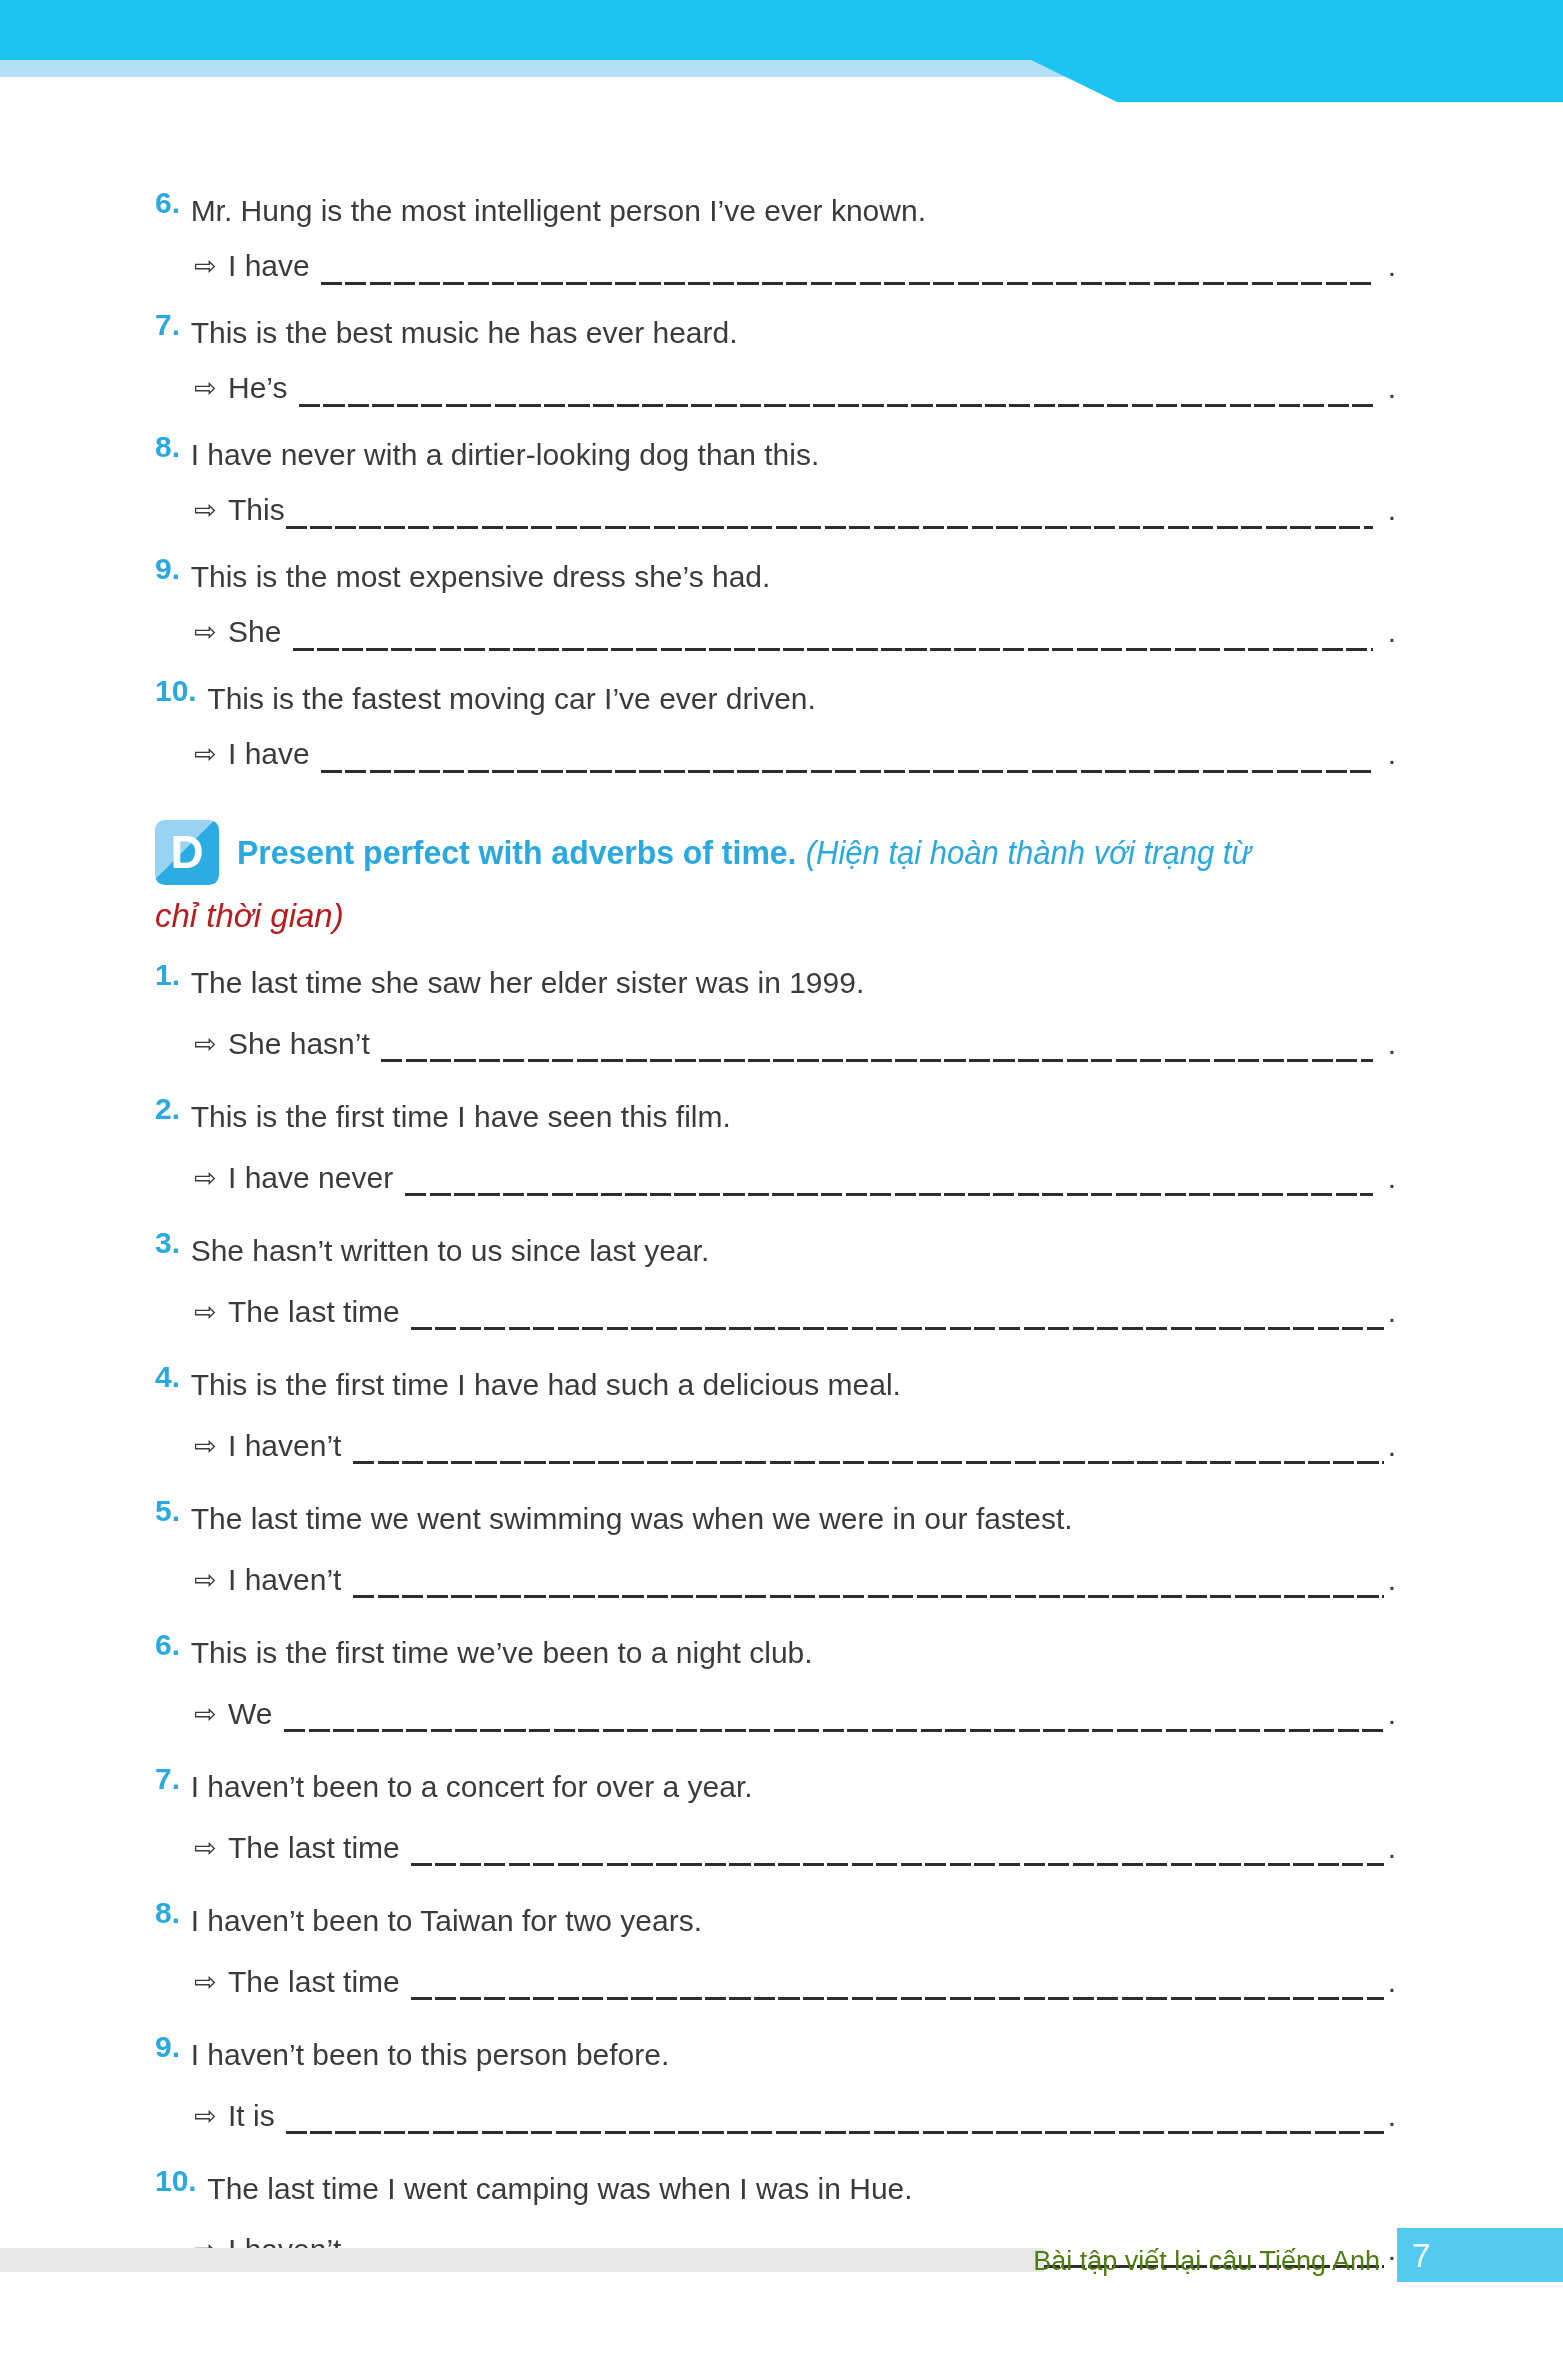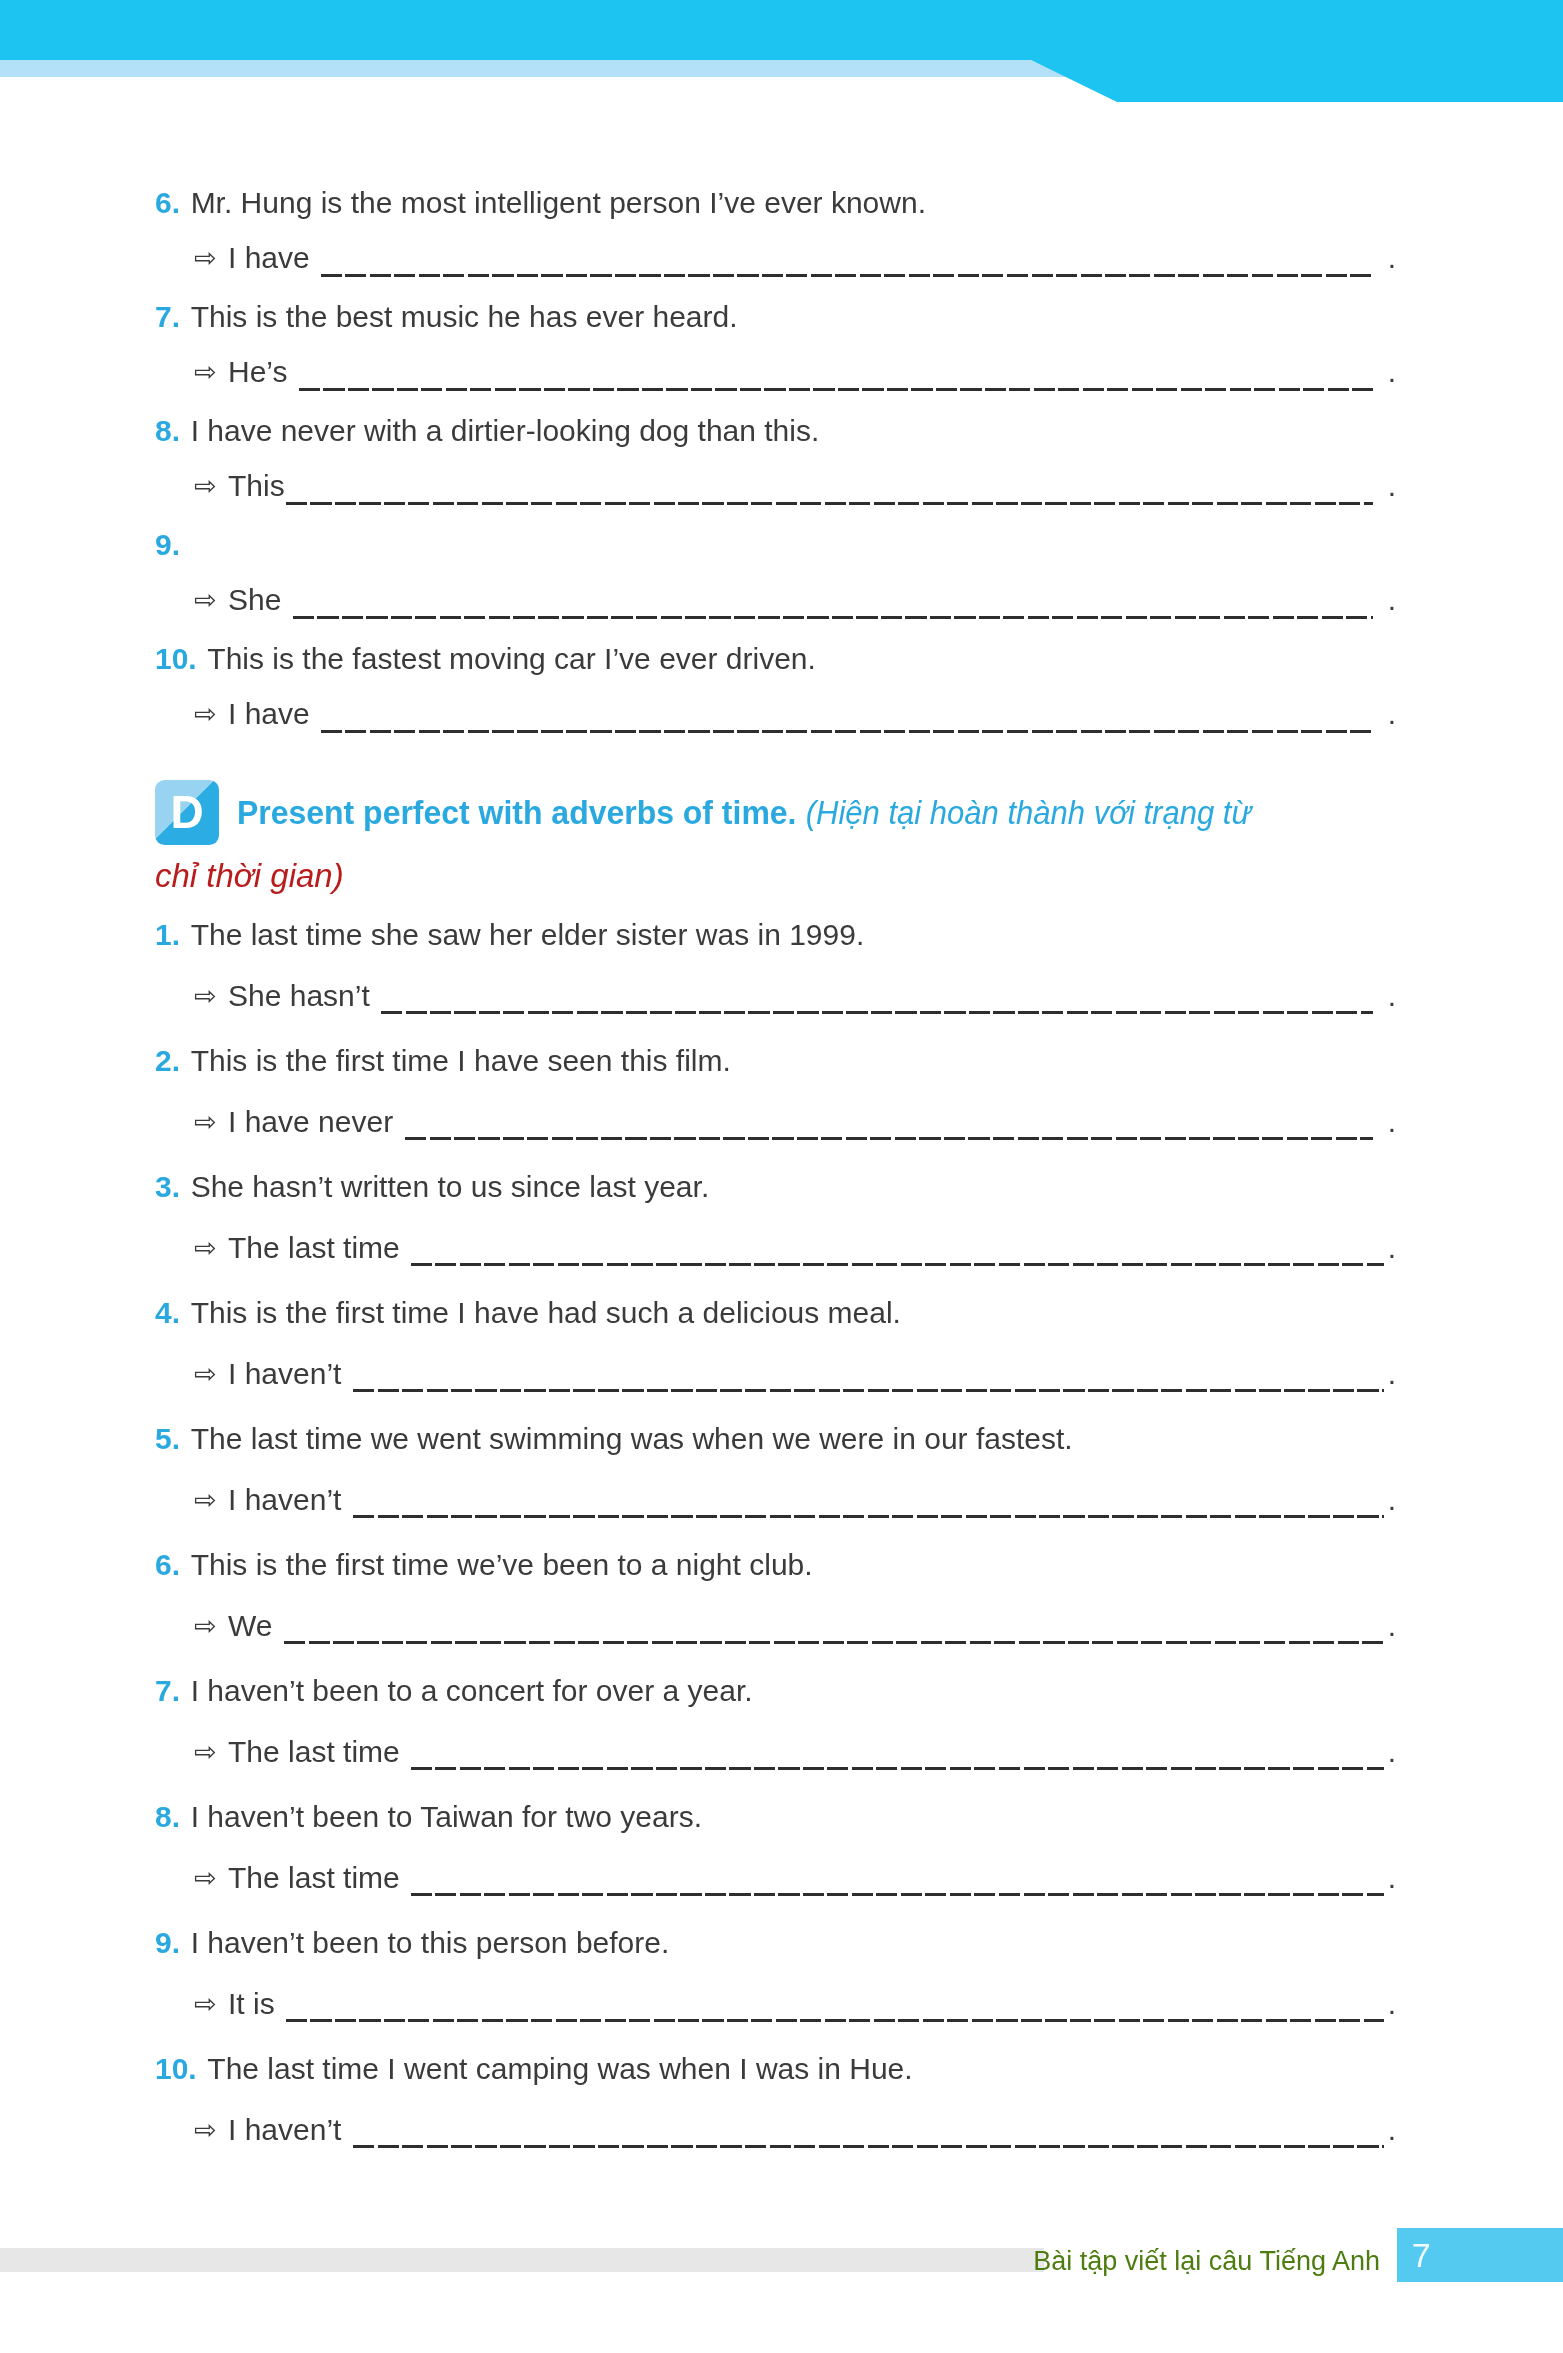--- a/index.html
+++ b/index.html
@@ -11,21 +11,21 @@
   .hdr-strip{position:absolute;top:60px;left:0;width:100%;height:17px;background:#b3e1f8;
              clip-path:polygon(0 0,1031px 0,1068px 100%,0 100%);}
   .hdr-flag{position:absolute;top:60px;left:0;width:100%;height:42px;background:#1ec4f1;
             clip-path:polygon(1031px 0,100% 0,100% 100%,1117px 100%);}
 
   
   .main{position:absolute;left:155px;top:183px;width:1241px;}
 
   .sent{display:flex;font-size:30px;line-height:39px;}
   .num{color:#2aa9e0;font-weight:bold;margin-right:10.6px;flex:0 0 auto;}
-  .stext{white-space:nowrap;}
+  .stext{white-space:nowrap;margin-top:8px;}
 
   .arrow-line{display:flex;align-items:flex-end;margin-left:39px;font-size:30px;line-height:39px;}
   .arrow{font-family:"DejaVu Sans",sans-serif;font-size:27px;line-height:39px;margin-right:11.4px;flex:0 0 auto;}
   .prefix{flex:0 0 auto;margin-right:11.4px;}
   .prefix.nogap{margin-right:1.6px;text-align:center;}
   .blank{flex:1 1 auto;height:36px;
          background-image:repeating-linear-gradient(to right,#2e2e30 0 21px,transparent 21px 24.5px);
          background-size:100% 3.3px;background-repeat:no-repeat;background-position:0 bottom;}
   .tail{flex:0 0 auto;margin-left:4.1px;}
   .tail.gap{margin-left:14.7px;}
@@ -97,20 +97,21 @@
           <div class="arrow-line">
             <span class="arrow">⇨</span>
             <span class="prefix nogap">This</span>
             <span class="blank"></span>
             <span class="tail gap">.</span>
           </div>
         </div>
         <div class="item">
           <div class="sent">
             <span class="num">9.</span>
+            <span class="stext">This is the most expensive dress she’s had.</span>
           </div>
           <div class="arrow-line">
             <span class="arrow">⇨</span>
             <span class="prefix">She</span>
             <span class="blank"></span>
             <span class="tail gap">.</span>
           </div>
         </div>
         <div class="item">
           <div class="sent">

